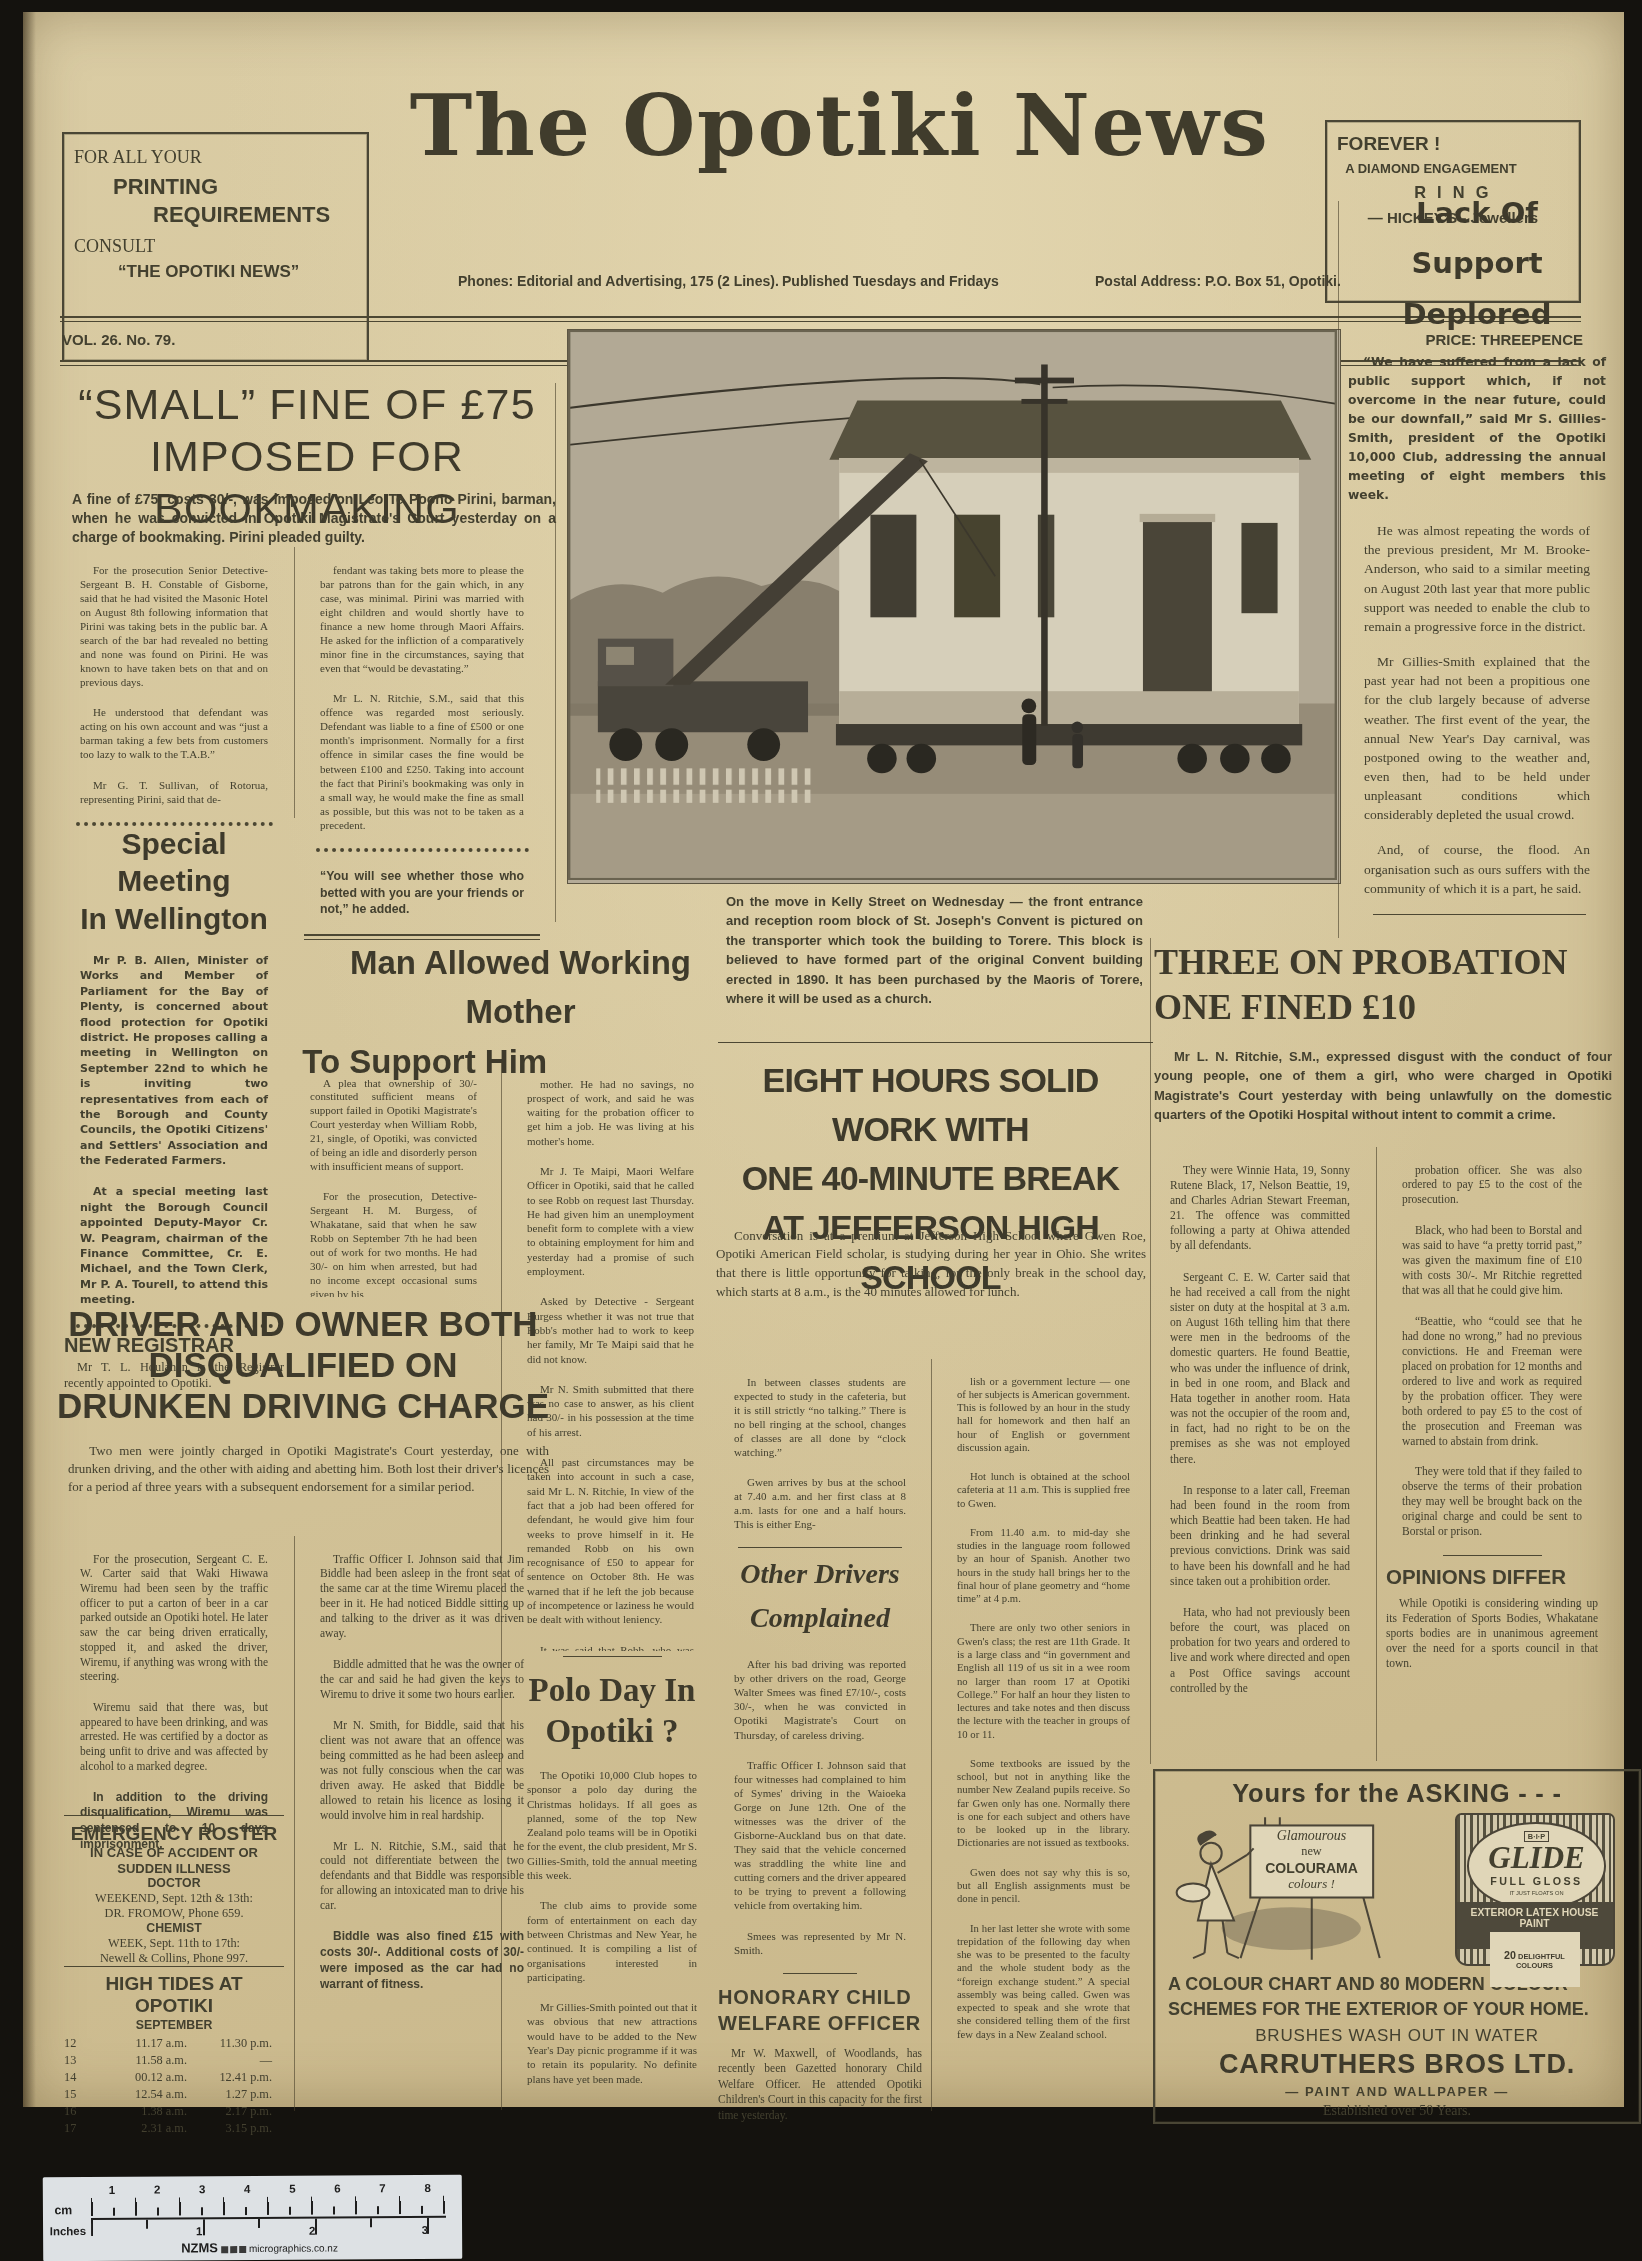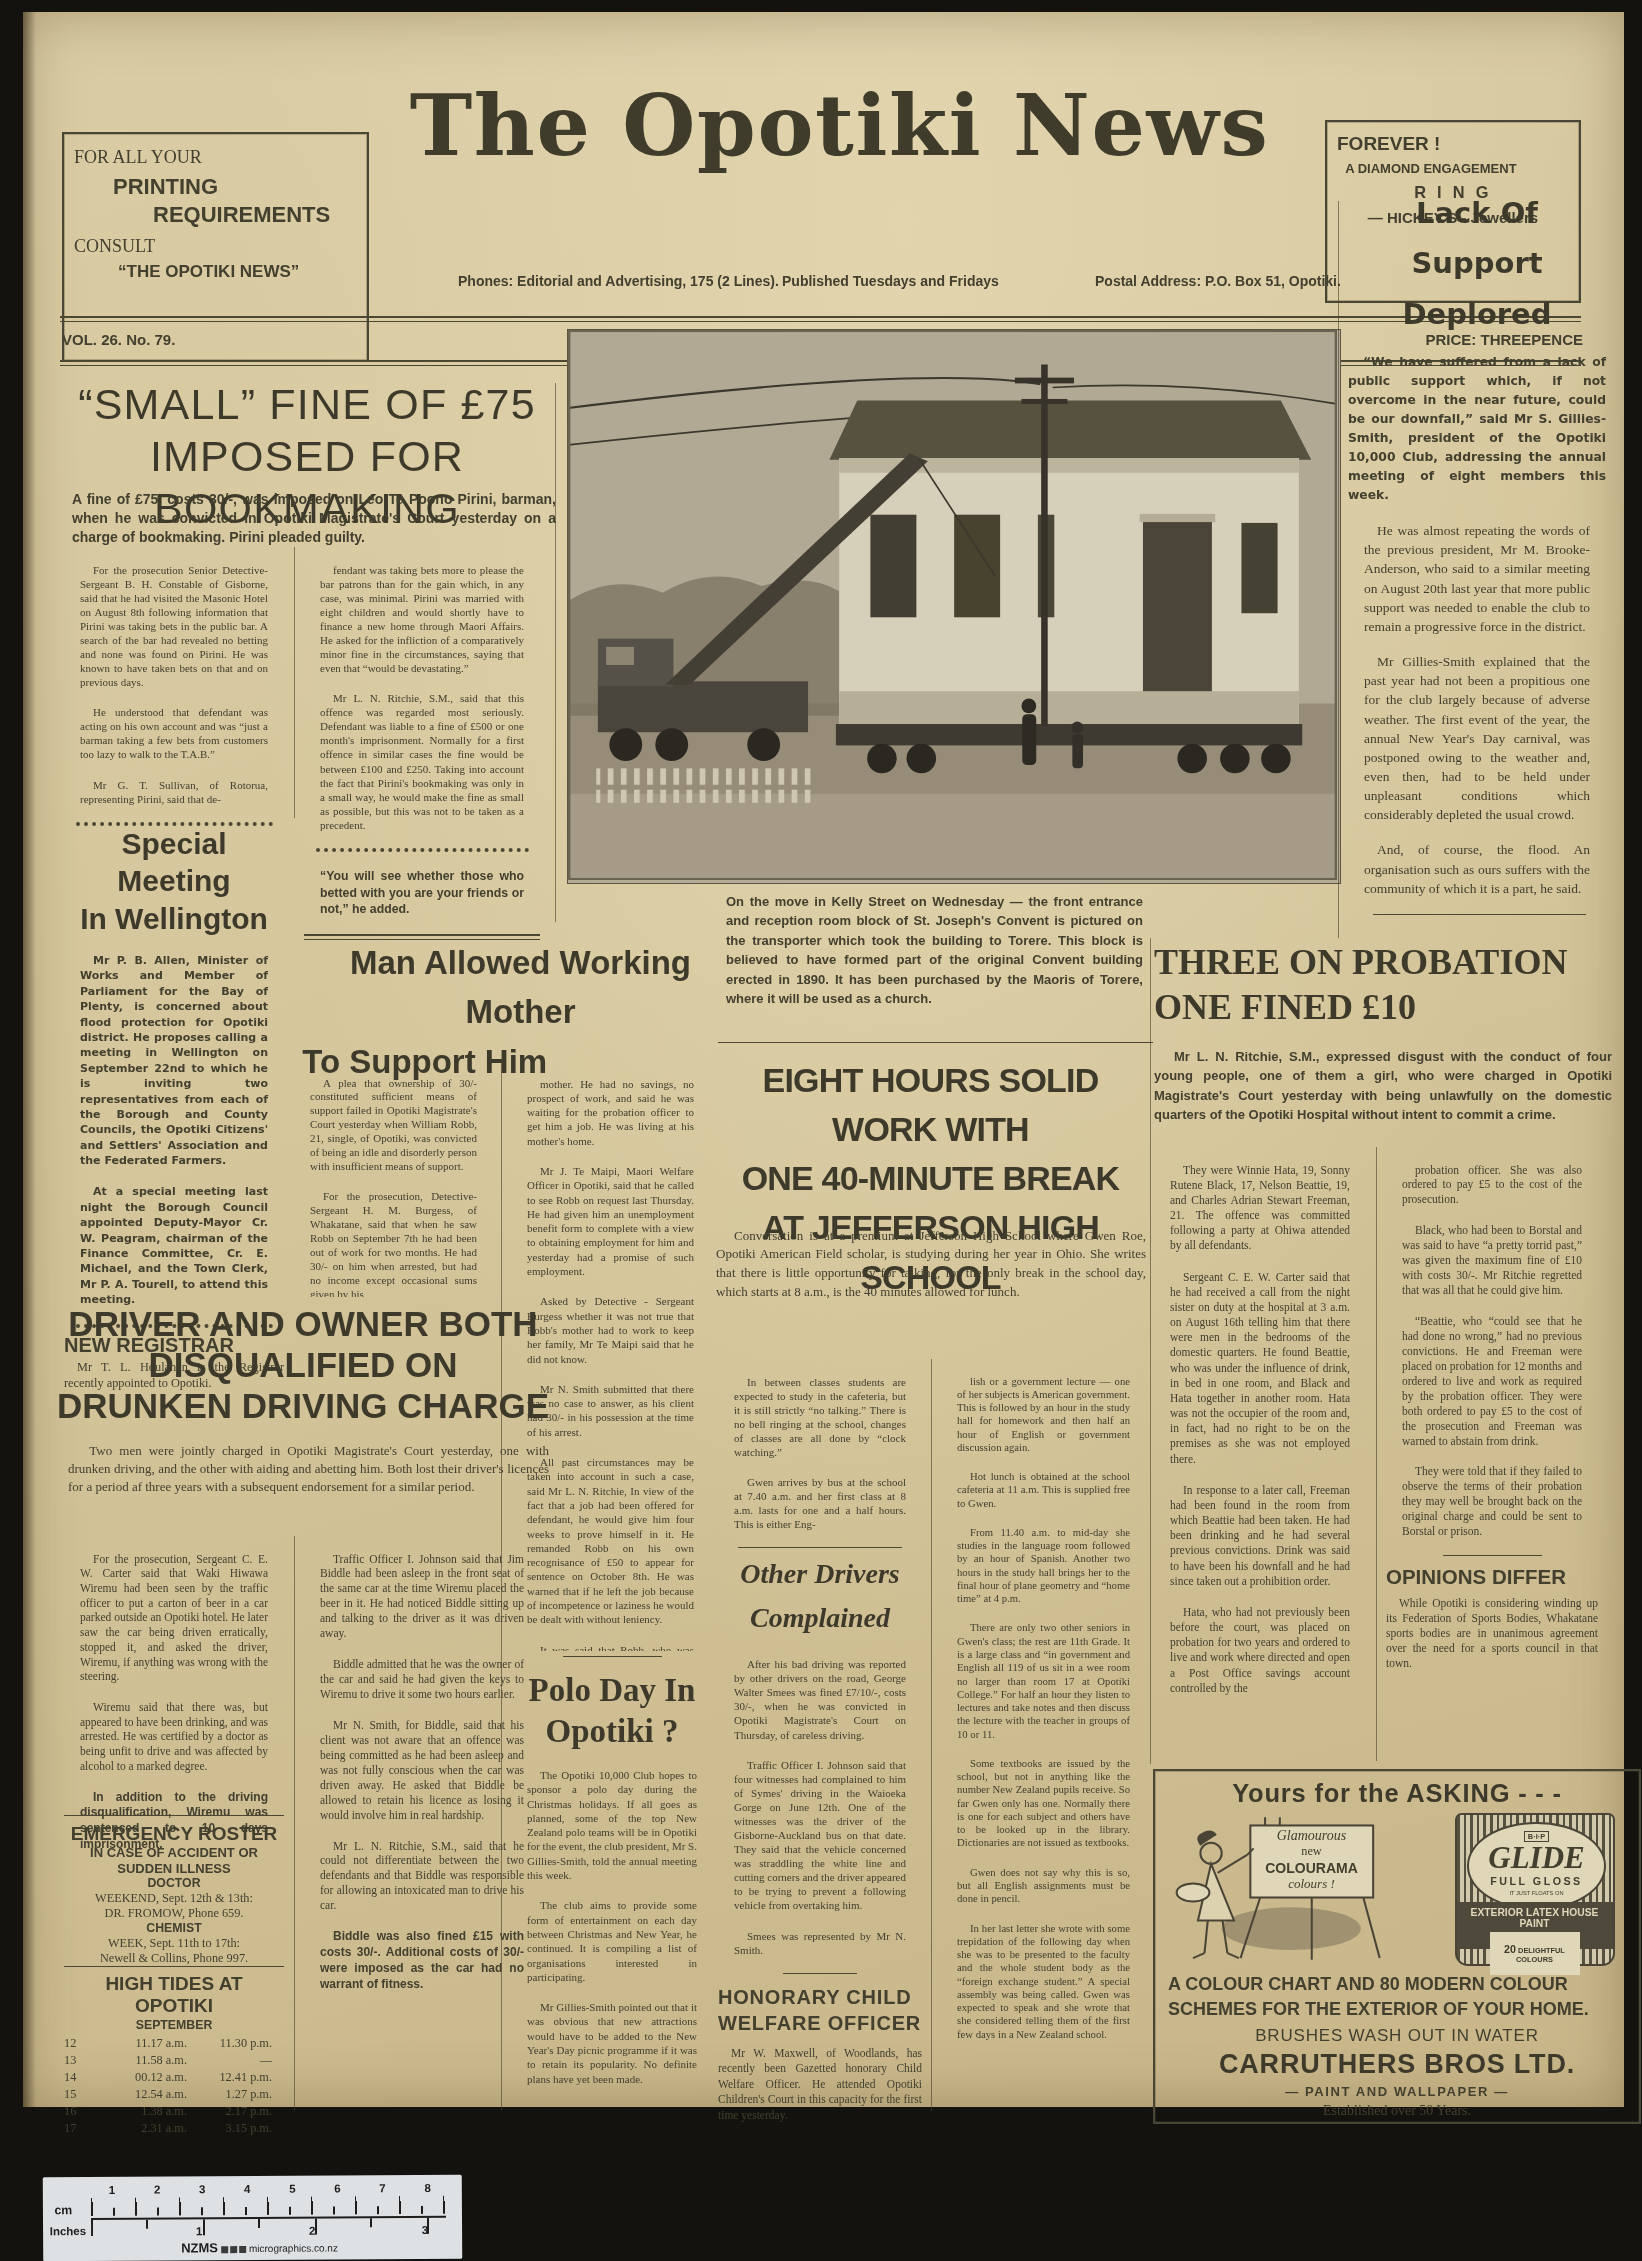--- a/index.html
+++ b/index.html
@@ -316,21 +316,21 @@
       </div>
       <div class="abs can-stripes" style="right:11.5px;top:0;width:156px;height:149px">
         <div class="abs" style="left:7%;top:5%;width:86%;height:56%;background:#e0d6b8;border:2.5px solid #4a4437;border-radius:50%;text-align:center">
           <div class="sans bold" style="font-size:7.4px;margin-top:6.6px;display:inline-block;border:0.8px solid #4a4437;padding:0 2.5px">B·I·P</div>
           <div class="serif bold" style="font-style:italic;font-size:31px;line-height:.95">GLIDE</div>
           <div class="sans bold" style="font-size:10.7px;letter-spacing:2.5px;margin-top:3.3px">FULL GLOSS</div>
           <div class="sans" style="font-size:5.7px;margin-top:2.5px">IT JUST FLOATS ON</div>
         </div>
         <div class="abs sans bold center" style="left:0;right:0;bottom:10%;height:28%;background:#4e493b;color:#e0d6b8;font-size:10.3px;padding-top:5px">
           <span>EXTERIOR LATEX HOUSE PAINT</span>
-          <div style="margin:3.3px auto 0;width:90px;background:#e0d6b8;color:#3e3a2c;font-size:7.4px;padding:11px 0">
+          <div style="margin:3.3px auto 0;width:90px;background:#e0d6b8;color:#3e3a2c;font-size:7.4px;padding:17px 0">
             <b style="font-size:10.7px">20</b>
             <span>DELIGHTFUL COLOURS</span>
           </div>
         </div>
       </div>
     </div>
     <div class="sans bold" style="font-size:18px;line-height:1.35;margin-top:6.6px">A COLOUR CHART AND 80 MODERN COLOUR SCHEMES FOR THE EXTERIOR OF YOUR HOME.</div>
     <div class="sans center" style="font-size:17px;margin-top:5px;letter-spacing:0.8px">BRUSHES WASH OUT IN WATER</div>
     <div class="sans bold center headline" style="font-size:27px;margin-top:3.3px;letter-spacing:0.8px">CARRUTHERS BROS LTD.</div>
     <div class="sans bold center" style="font-size:13px;margin-top:4.1px;letter-spacing:1.6px">— PAINT AND WALLPAPER —</div>

